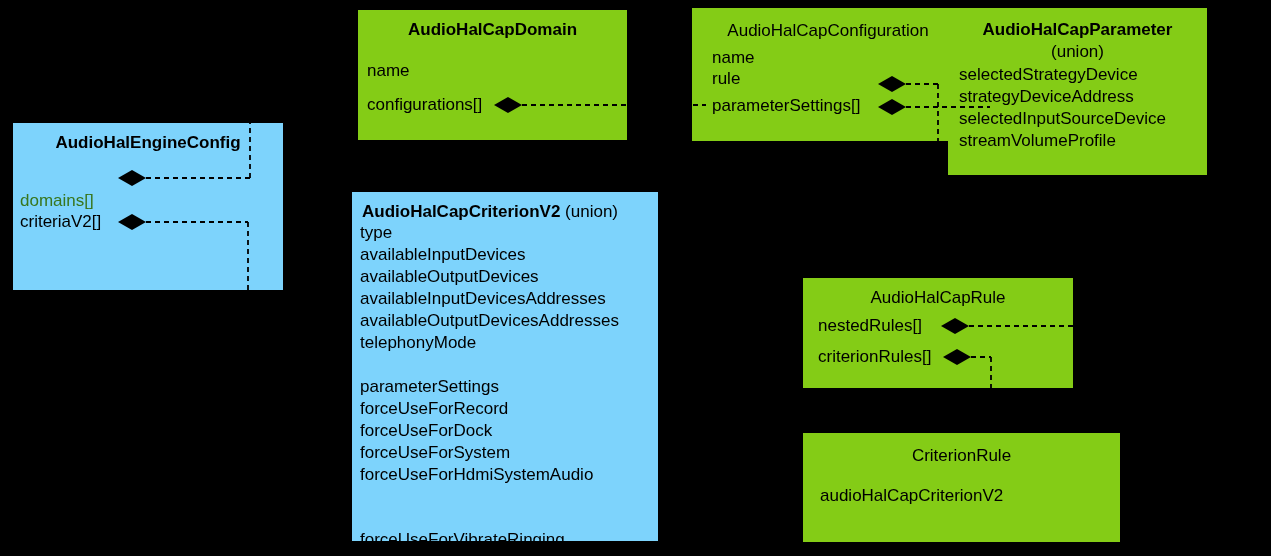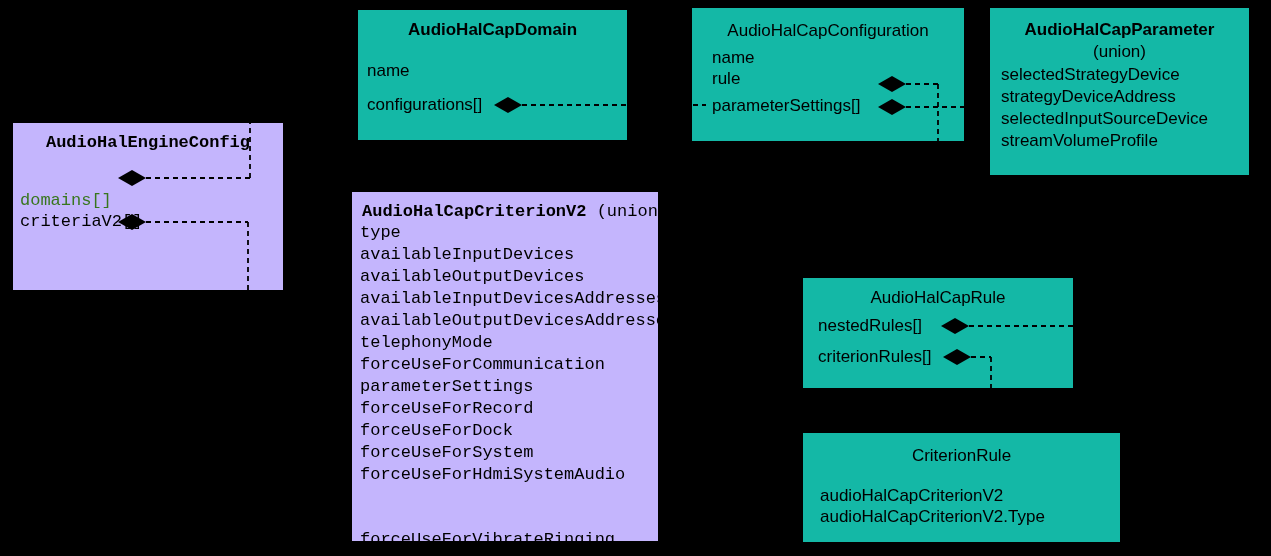--- a/index.html
+++ b/index.html
@@ -4,22 +4,22 @@
 <style>
   html,body{margin:0;padding:0;background:#000;}
   .canvas{
     position:relative;
     width:1271px;height:556px;
     background:#000000;
     font-family:"Liberation Sans",sans-serif;
     overflow:hidden;
   }
   .node{position:absolute;}
-  .node.green{background:#14b8a6;}
-  .node.gray{background:#c4b5fd;font-family:Liberation Mono, monospace;}
+  .node.green{background:#84cc16;}
+  .node.gray{background:#7dd3fc;}
   .row{
     position:absolute;
     height:22px;line-height:22px;
     font-size:17px;color:#000;
     white-space:nowrap;
   }
   .row.center{left:0;right:0;text-align:center;}
   .bold{font-weight:700;}
   .green-text{color:#38761d;margin-top:23px;}
   .overlay{
@@ -46,59 +46,57 @@
     <div class="row" style="left:9px;top:84px;">configurations[]</div>
   </div>
 
   <div class="node green" style="left:692px;top:8px;width:272px;height:133px;">
     <div class="row center" style="top:12px;">AudioHalCapConfiguration</div>
     <div class="row" style="left:20px;top:39px;">name</div>
     <div class="row" style="left:20px;top:60px;">rule</div>
     <div class="row" style="left:20px;top:87px;">parameterSettings[]</div>
   </div>
 
-  <div class="node green" style="left:990px;top:8px;width:259px;height:167px;">
+  <div class="node green" style="left:948px;top:8px;width:259px;height:167px;">
     <div class="row center bold" style="top:11px;">AudioHalCapParameter</div>
     <div class="row center" style="top:33px;">(union)</div>
     <div class="row" style="left:11px;top:56px;">selectedStrategyDevice</div>
     <div class="row" style="left:11px;top:78px;">strategyDeviceAddress</div>
     <div class="row" style="left:11px;top:100px;">selectedInputSourceDevice</div>
     <div class="row" style="left:11px;top:122px;">streamVolumeProfile</div>
   </div>
 
   <div class="node gray" style="left:352px;top:192px;width:306px;height:349px;">
     <div class="row" style="left:10px;top:9px;">
       <span class="bold">AudioHalCapCriterionV2</span>
       <span>(union)</span>
     </div>
     <div class="row" style="left:8px;top:30px;">type</div>
     <div class="row" style="left:8px;top:52px;">availableInputDevices</div>
     <div class="row" style="left:8px;top:74px;">availableOutputDevices</div>
     <div class="row" style="left:8px;top:96px;">availableInputDevicesAddresses</div>
     <div class="row" style="left:8px;top:118px;text-align:right;">availableOutputDevicesAddresses</div>
     <div class="row" style="left:8px;top:140px;">telephonyMode</div>
-    <div class="row" style="left:8px;top:162px;">forceUseForCommunication</div>
     <div class="row" style="left:8px;top:184px;">parameterSettings</div>
     <div class="row" style="left:8px;top:206px;">forceUseForRecord</div>
     <div class="row" style="left:8px;top:228px;">forceUseForDock</div>
     <div class="row" style="left:8px;top:250px;">forceUseForSystem</div>
     <div class="row" style="left:8px;top:272px;">forceUseForHdmiSystemAudio</div>
     <div class="row" style="left:8px;top:316px;margin-top:21px;">forceUseForVibrateRinging</div>
   </div>
 
   <div class="node green" style="left:803px;top:278px;width:270px;height:110px;">
     <div class="row center" style="top:9px;">AudioHalCapRule</div>
     <div class="row" style="left:15px;top:37px;">nestedRules[]</div>
     <div class="row" style="left:15px;top:68px;">criterionRules[]</div>
   </div>
 
   <div class="node green" style="left:803px;top:433px;width:317px;height:109px;">
     <div class="row center" style="top:12px;">CriterionRule</div>
     <div class="row" style="left:17px;top:52px;">audioHalCapCriterionV2</div>
-    <div class="row" style="left:17px;top:73px;">audioHalCapCriterionV2.Type</div>
   </div>
 
   <svg class="overlay" width="1271" height="556">
 
     <polygon points="118,178 132,170 146,178 132,186"></polygon>
     <line x1="146" y1="178" x2="250" y2="178"></line>
     <line x1="250" y1="178" x2="250" y2="123"></line>
 
     <polygon points="118,222 132,214 146,222 132,230"></polygon>
     <line x1="146" y1="222" x2="248" y2="222"></line>

